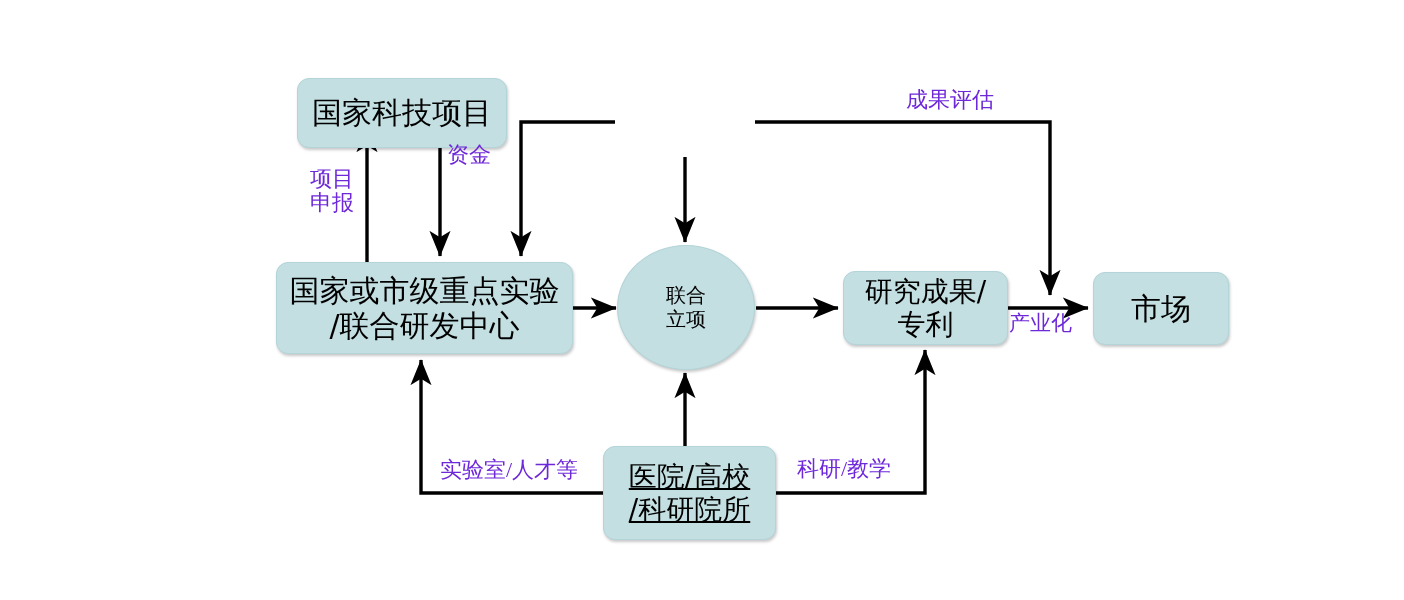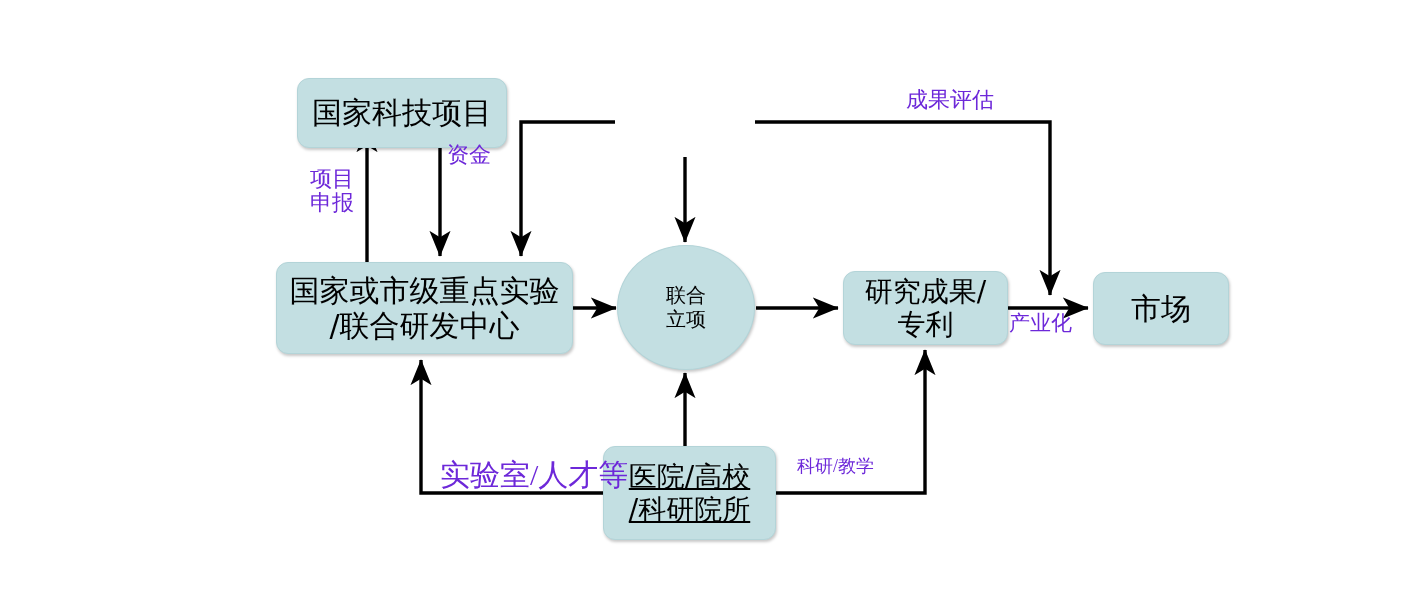--- a/index.html
+++ b/index.html
@@ -63,22 +63,22 @@
   #n-joint      { left: 617px; top: 245px; width: 138px; height: 125px; font-size: 20px; }
   #n-results    { left: 843px; top: 271px; width: 165px; height: 74px;  font-size: 28px; }
   #n-market     { left: 1093px;top: 272px; width: 136px; height: 73px;  font-size: 30px; }
   #n-hospital   { left: 603px; top: 446px; width: 173px; height: 94px;  font-size: 28px; text-decoration: underline; }
   
   #l-apply      { left: 310px; top: 167px; font-size: 22px; }
   #l-fund       { left: 447px; top: 143px; font-size: 22px; }
   #l-fundtalent { left: 526px; top: 135px; font-size: 22px; }
   #l-assess     { left: 906px; top: 88px;  font-size: 22px; }
   #l-industrial { left: 1009px;top: 312px; font-size: 21px; }
-  #l-labtalent  { left: 440px; top: 458px; font-size: 30px; }
-  #l-research   { left: 797px; top: 457px; font-size: 18px; }
+  #l-labtalent  { left: 440px; top: 458px; font-size: 22px; }
+  #l-research   { left: 797px; top: 457px; font-size: 22px; }
 </style>
 </head>
 <body>
 
 <div id="canvas">
 
   <svg id="edges" viewBox="0 0 1404 600" xmlns="http://www.w3.org/2000/svg">
     <defs>
       <marker id="arrow" markerWidth="9" markerHeight="9" refX="7.4" refY="3.2" orient="auto" markerUnits="strokeWidth">
         <path d="M0,0.1 L7.6,3.2 L0,6.3 L1.9,3.2 Z" fill="#000000"></path>

